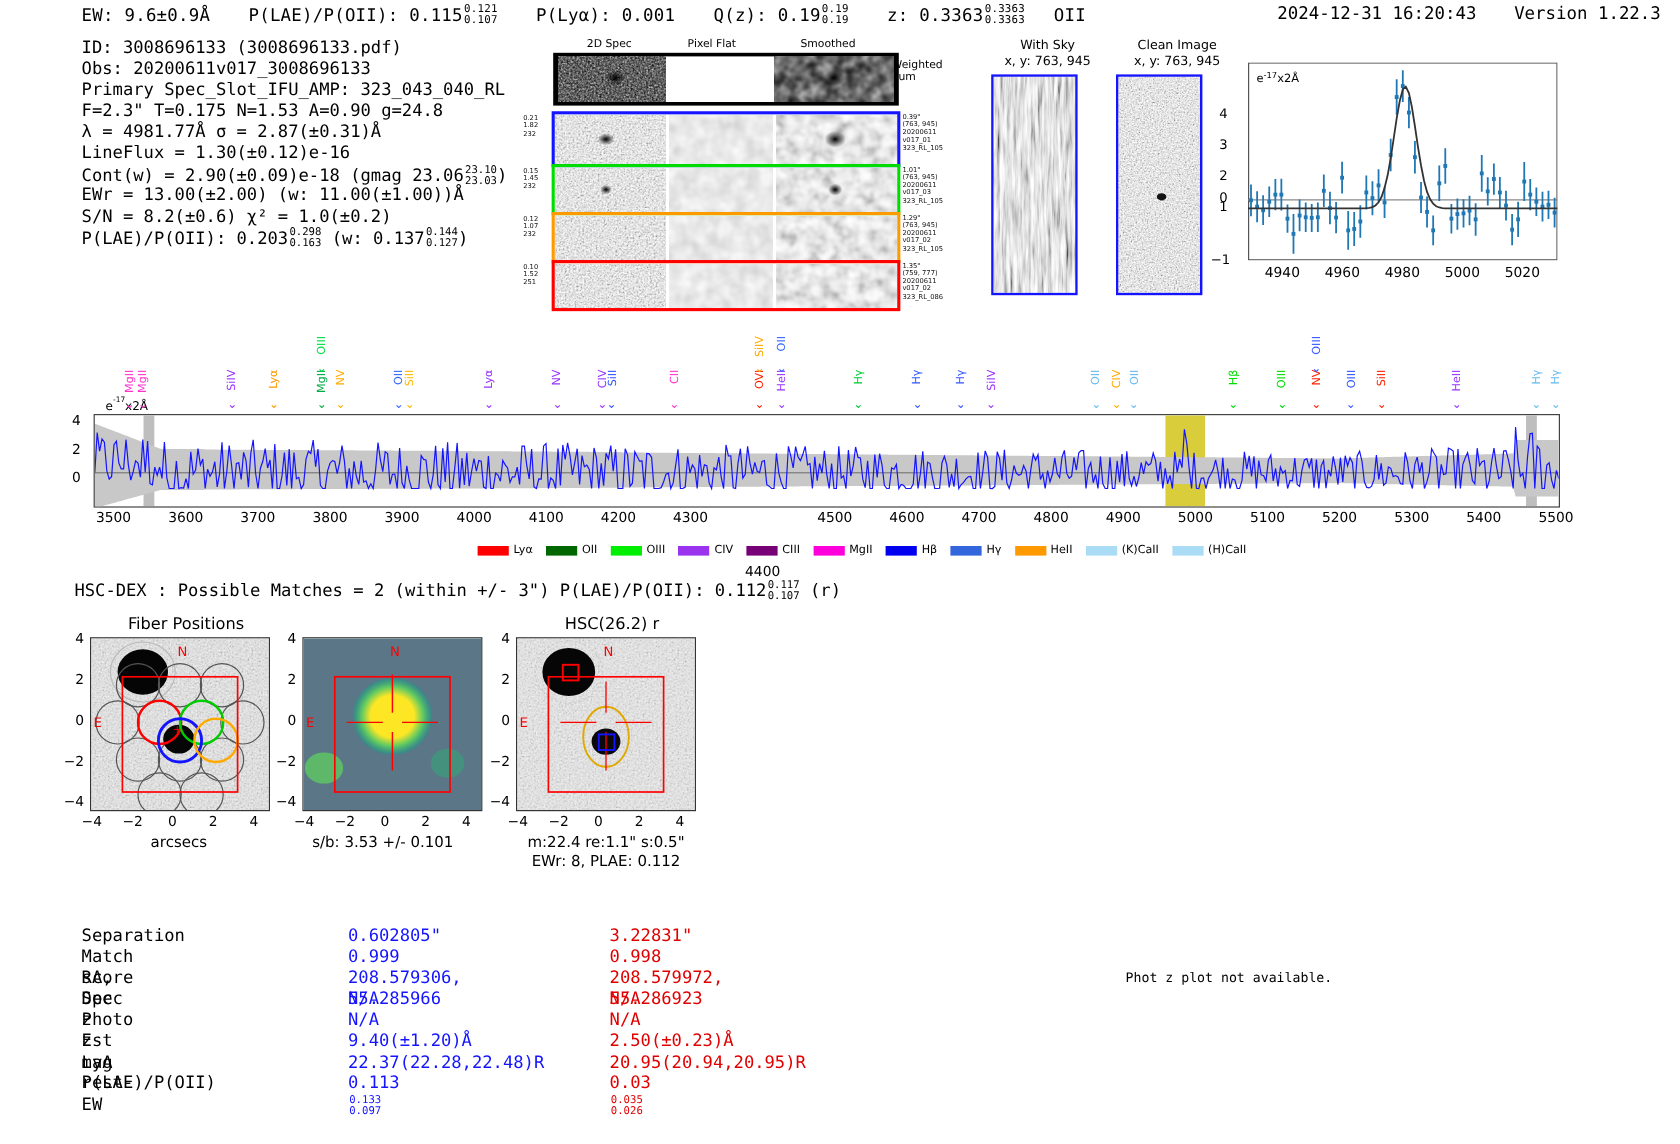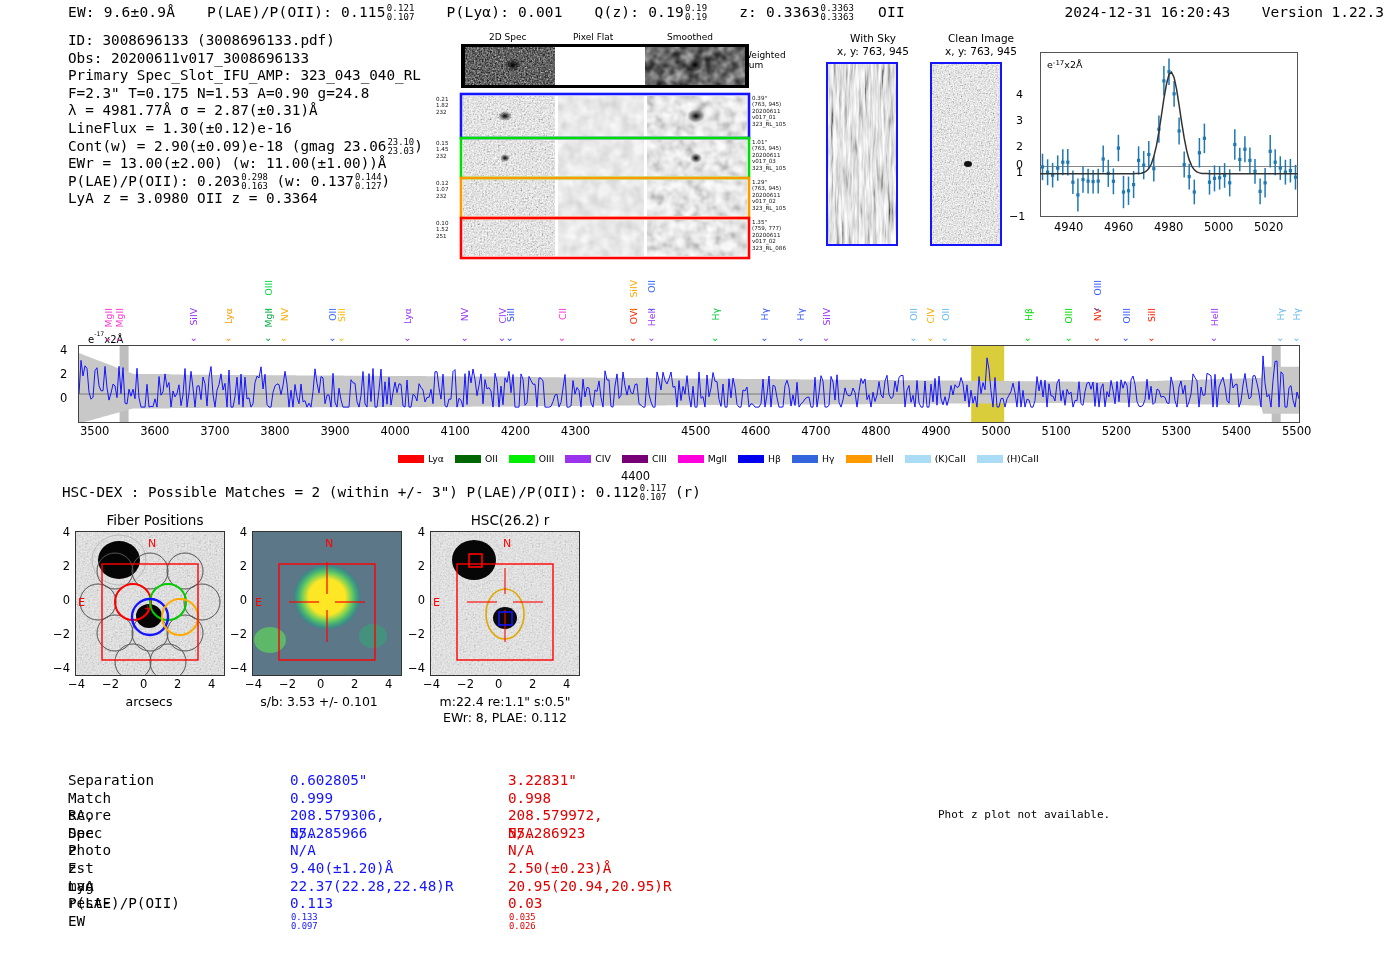--- a/index.html
+++ b/index.html
@@ -87,22 +87,22 @@
 
 <div class="abs mono" id="info">
   <div class="ln nw">ID: 3008696133 (3008696133.pdf)</div>
   <div class="ln nw">Obs: 20200611v017_3008696133</div>
   <div class="ln nw">Primary Spec_Slot_IFU_AMP: 323_043_040_RL</div>
   <div class="ln nw">F=2.3"  T=0.175  N=1.53  A=0.90  g=24.8</div>
   <div class="ln nw">λ = 4981.77Å  σ = 2.87(±0.31)Å</div>
   <div class="ln nw">LineFlux = 1.30(±0.12)e-16</div>
   <div class="ln nw"><span>Cont(w) = 2.90(±0.09)e-18 (gmag 23.06</span><span class="frac"><span>23.10</span><span>23.03</span></span><span>)</span></div>
   <div class="ln nw">EWr = 13.00(±2.00) (w: 11.00(±1.00))Å</div>
+  <div class="ln nw">S/N = 8.2(±0.6)   χ² = 1.0(±0.2)</div>
   <div class="ln nw"><span>P(LAE)/P(OII): 0.203</span><span class="frac"><span>0.298</span><span>0.163</span></span> <span>(w: 0.137</span><span class="frac"><span>0.144</span><span>0.127</span></span><span>)</span></div>
-  <div class="ln nw">LyA z = 3.0980  OII z = 0.3364</div>
 </div>
 
 <div class="abs sans" id="specbox">
   <div class="colhdr" style="left:34px;top:0;">2D Spec</div>
   <div class="colhdr" style="left:118px;top:0;">Pixel Flat</div>
   <div class="colhdr" style="left:212px;top:0;">Smoothed</div>
   <div class="wsum" style="left:288px;top:18px;">
     <div>Weighted</div>
       <div>Sum</div>
   </div>

